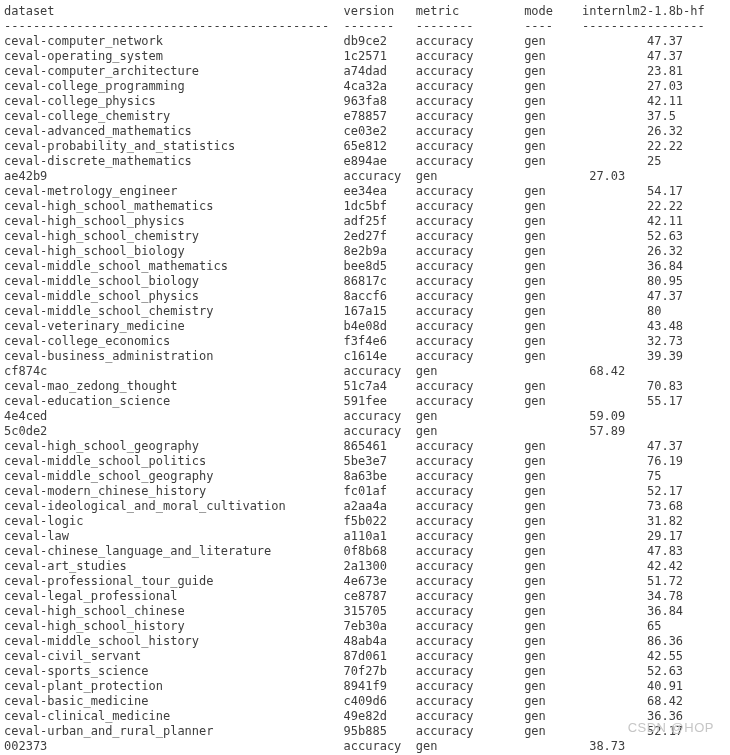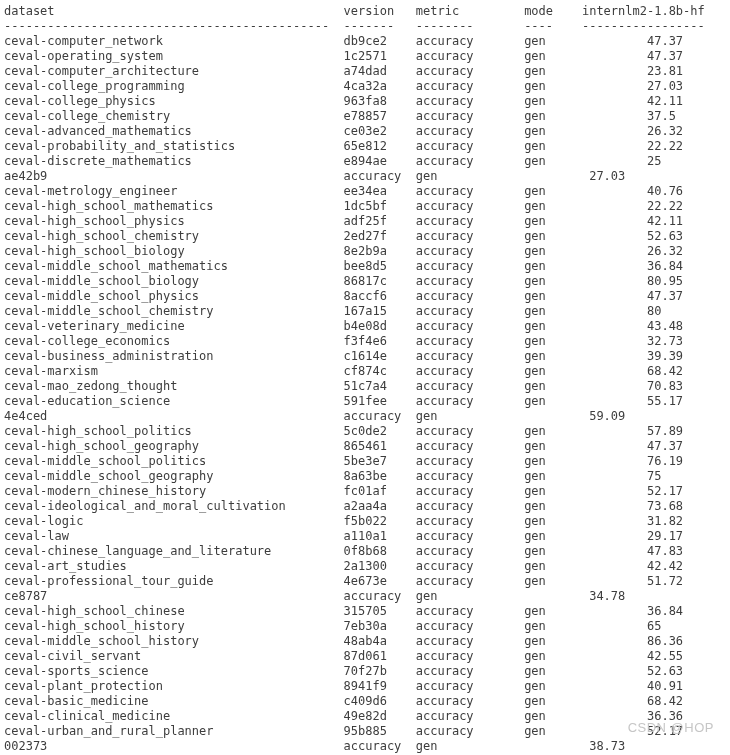--- a/index.html
+++ b/index.html
@@ -129,21 +129,21 @@
         <span class="cell">ae42b9</span>
         <span class="cell">accuracy</span>
         <span class="cell">gen</span>
         <span class="cell">         27.03</span>
       </div>
       <div class="row">
         <span class="cell">ceval-metrology_engineer</span>
         <span class="cell">ee34ea</span>
         <span class="cell">accuracy</span>
         <span class="cell">gen</span>
-        <span class="cell">         40.76</span>
+        <span class="cell">         54.17</span>
       </div>
       <div class="row">
         <span class="cell">ceval-high_school_mathematics</span>
         <span class="cell">1dc5bf</span>
         <span class="cell">accuracy</span>
         <span class="cell">gen</span>
         <span class="cell">         22.22</span>
       </div>
       <div class="row">
         <span class="cell">ceval-high_school_physics</span>
@@ -209,21 +209,20 @@
         <span class="cell">         32.73</span>
       </div>
       <div class="row">
         <span class="cell">ceval-business_administration</span>
         <span class="cell">c1614e</span>
         <span class="cell">accuracy</span>
         <span class="cell">gen</span>
         <span class="cell">         39.39</span>
       </div>
       <div class="row">
-        <span class="cell">ceval-marxism</span>
         <span class="cell">cf874c</span>
         <span class="cell">accuracy</span>
         <span class="cell">gen</span>
         <span class="cell">         68.42</span>
       </div>
       <div class="row">
         <span class="cell">ceval-mao_zedong_thought</span>
         <span class="cell">51c7a4</span>
         <span class="cell">accuracy</span>
         <span class="cell">gen</span>
@@ -236,21 +235,20 @@
         <span class="cell">gen</span>
         <span class="cell">         55.17</span>
       </div>
       <div class="row">
         <span class="cell">4e4ced</span>
         <span class="cell">accuracy</span>
         <span class="cell">gen</span>
         <span class="cell">         59.09</span>
       </div>
       <div class="row">
-        <span class="cell">ceval-high_school_politics</span>
         <span class="cell">5c0de2</span>
         <span class="cell">accuracy</span>
         <span class="cell">gen</span>
         <span class="cell">         57.89</span>
       </div>
       <div class="row">
         <span class="cell">ceval-high_school_geography</span>
         <span class="cell">865461</span>
         <span class="cell">accuracy</span>
         <span class="cell">gen</span>
@@ -313,20 +311,21 @@
         <span class="cell">         42.42</span>
       </div>
       <div class="row">
         <span class="cell">ceval-professional_tour_guide</span>
         <span class="cell">4e673e</span>
         <span class="cell">accuracy</span>
         <span class="cell">gen</span>
         <span class="cell">         51.72</span>
       </div>
       <div class="row">
+        <span class="cell">ceval-legal_professional</span>
         <span class="cell">ce8787</span>
         <span class="cell">accuracy</span>
         <span class="cell">gen</span>
         <span class="cell">         34.78</span>
       </div>
       <div class="row">
         <span class="cell">ceval-high_school_chinese</span>
         <span class="cell">315705</span>
         <span class="cell">accuracy</span>
         <span class="cell">gen</span>

